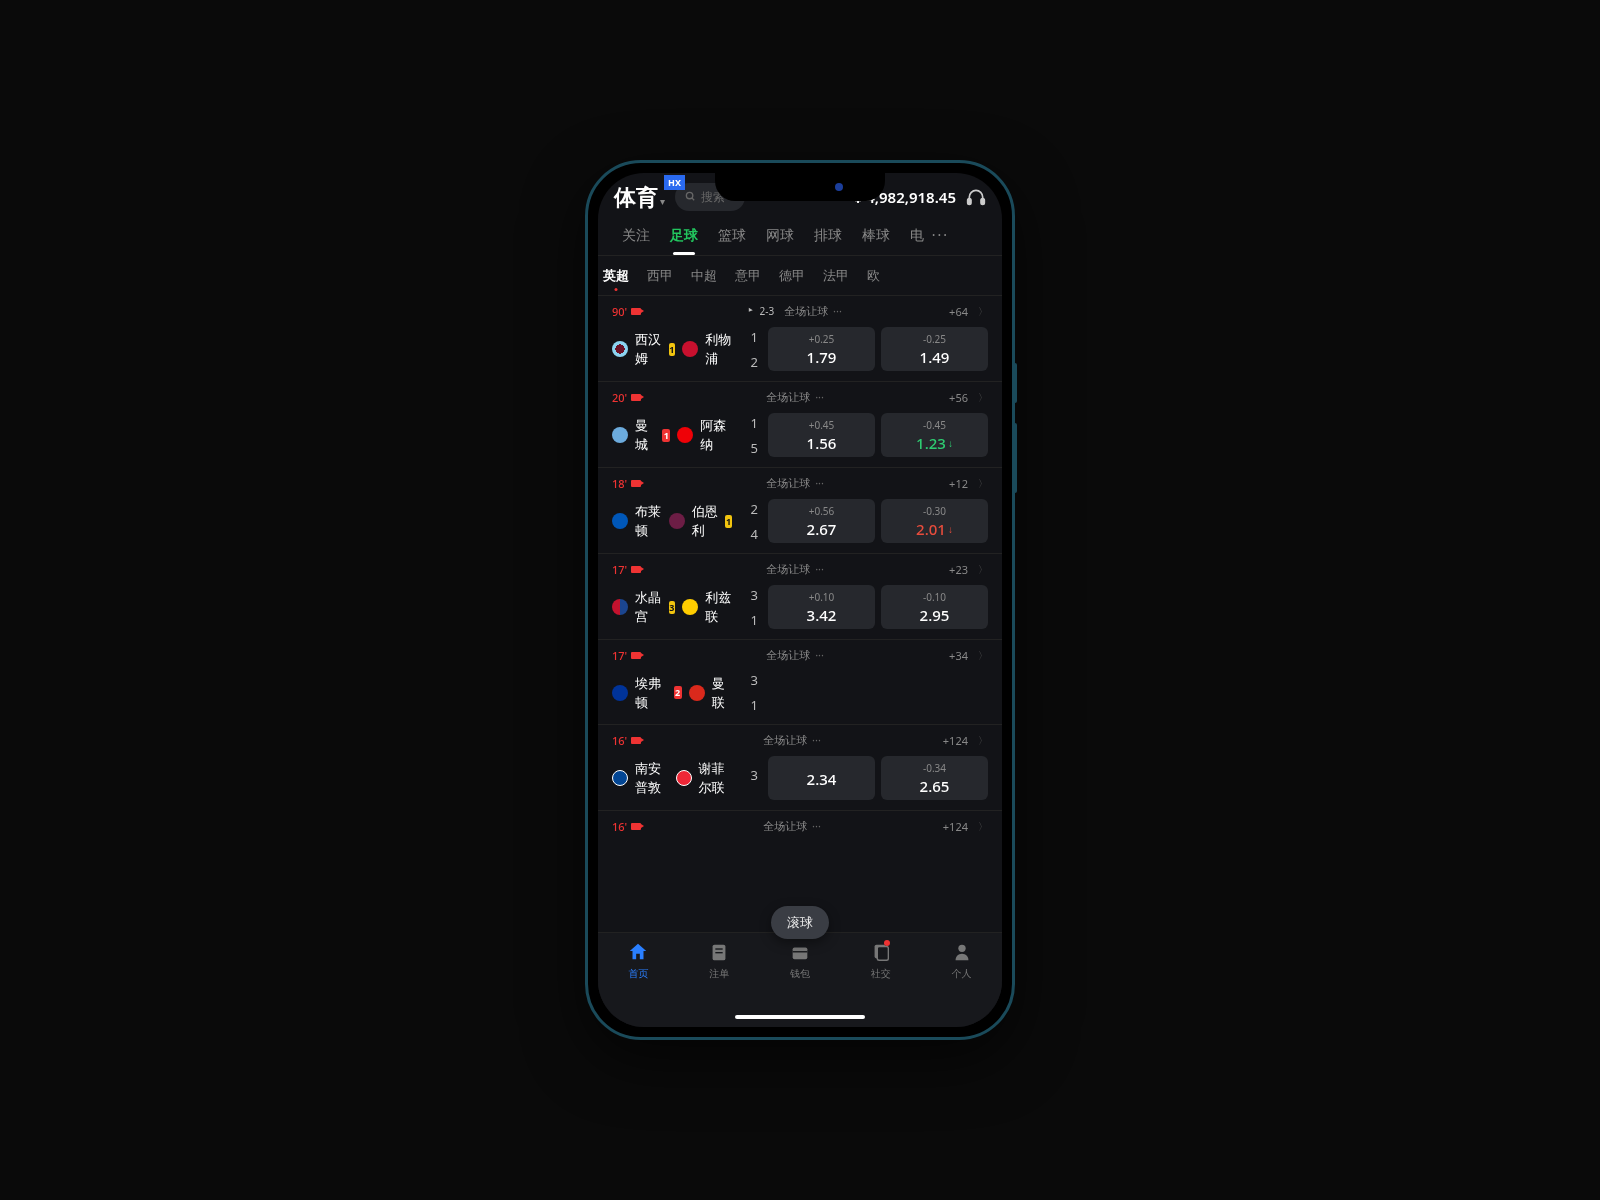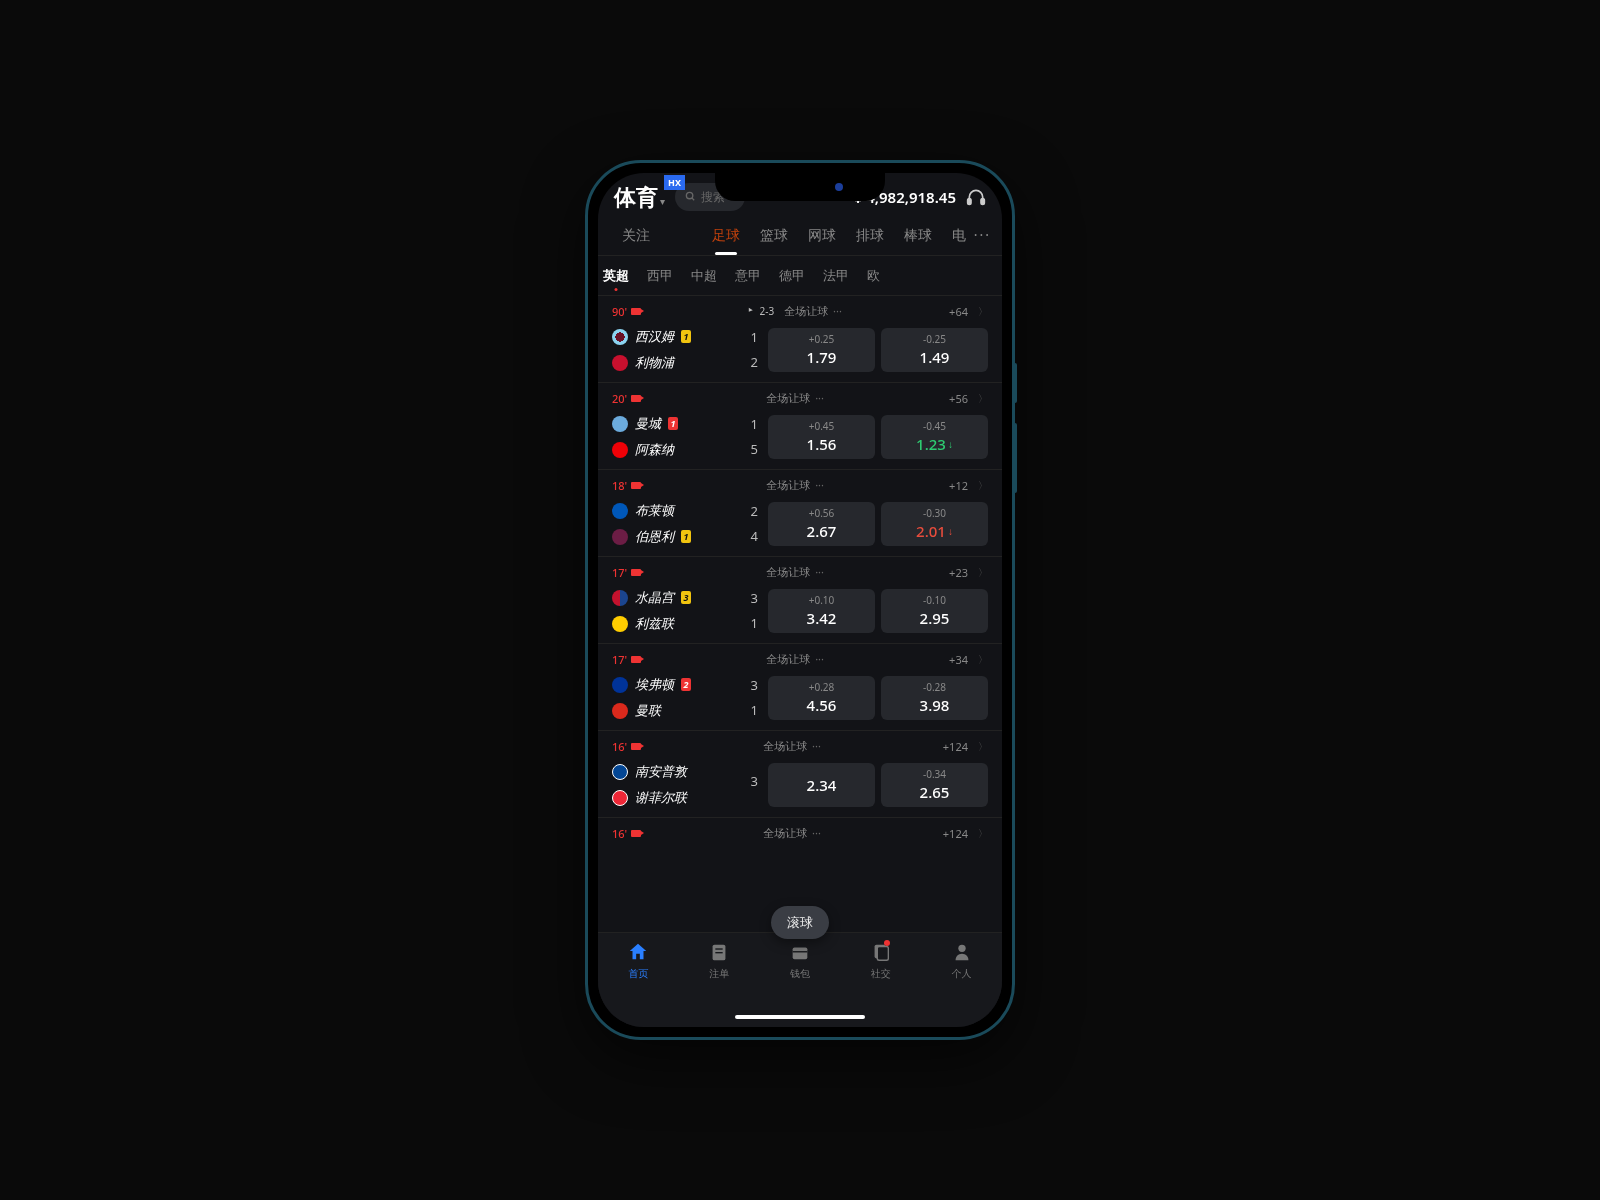--- a/index.html
+++ b/index.html
@@ -108,21 +108,21 @@
     gap: 20px;
     padding: 4px 24px 0;
     font-size: 14px;
     color: #888;
     position: relative;
     flex-shrink: 0;
     overflow:hidden;
     white-space:nowrap;
   }
   .tab { position: relative; padding-bottom: 10px; cursor: pointer; }
-  .tab.active { color: #c2410c; font-weight:400;margin-left:42px; }
+  .tab.active { color: #22c55e; font-weight:700; }
   .tab.active::after {
     content: '';
     position: absolute;
     bottom: 0;
     left: 50%;
     transform: translateX(-50%);
     width: 22px;
     height: 3px;
     background: #fff;
     border-radius: 2px;
@@ -172,23 +172,22 @@
 
   .match-body {
     display: flex;
     align-items: center;
     padding: 4px 14px 10px;
     gap: 10px;
   }
   .teams {
     flex: 0 0 120px;
     display: flex;
-    flex-direction: column;
+    flex-direction: row;
     gap: 7px;
-    font-style: italic;
   }
   .team-row {
     display: flex;
     align-items: center;
     gap: 7px;
     font-size: 13px;
   }
   .crest {
     width: 16px;
     height: 16px;
@@ -546,30 +545,20 @@
         <span class="card r">2</span>
               </div>
               <div class="team-row">
                 <span class="crest c-mu"></span>
         <span>曼联</span>
         </div>
             </div>
             <div class="scores">
               <span>3</span>
               <span>1</span>
-            </div>
-            <div class="odds">
-              <div class="odd-box">
-                <span class="odd-hcp">+0.28</span>
-        <span class="odd-val ">4.56</span>
-              </div>
-              <div class="odd-box">
-                <span class="odd-hcp">-0.28</span>
-        <span class="odd-val ">3.98</span>
-              </div>
             </div>
           </div>
         </div>
         <div class="match">
           <div class="match-hdr">
     <span class="live-time">
       <span>16'</span>
               <span class="cam"></span>
     </span>
     <span class="mh-center">

